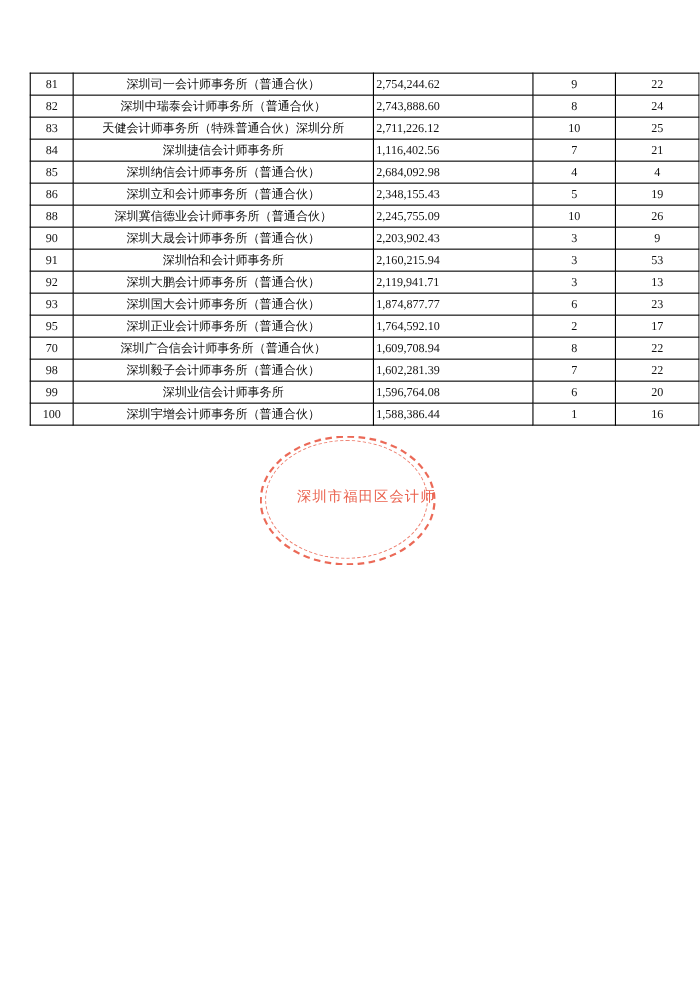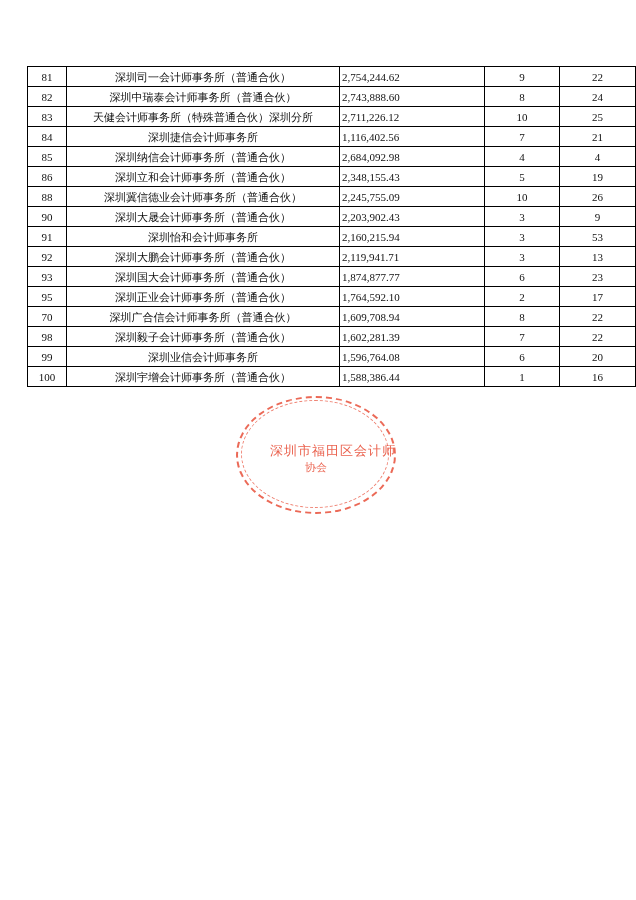--- a/index.html
+++ b/index.html
@@ -238,16 +238,15 @@
           <td class="c-b">16</td>
         </tr>
       </tbody>
     </table>
   </div>
 
   <div class="seal">
     <div class="ellipse"></div>
     <div class="ellipse inner"></div>
     <div class="seal-text">深圳市福田区会计师</div>
-    <div class="seal-arc">协会</div>
   </div>
 
 </div>
 
 </body></html>

